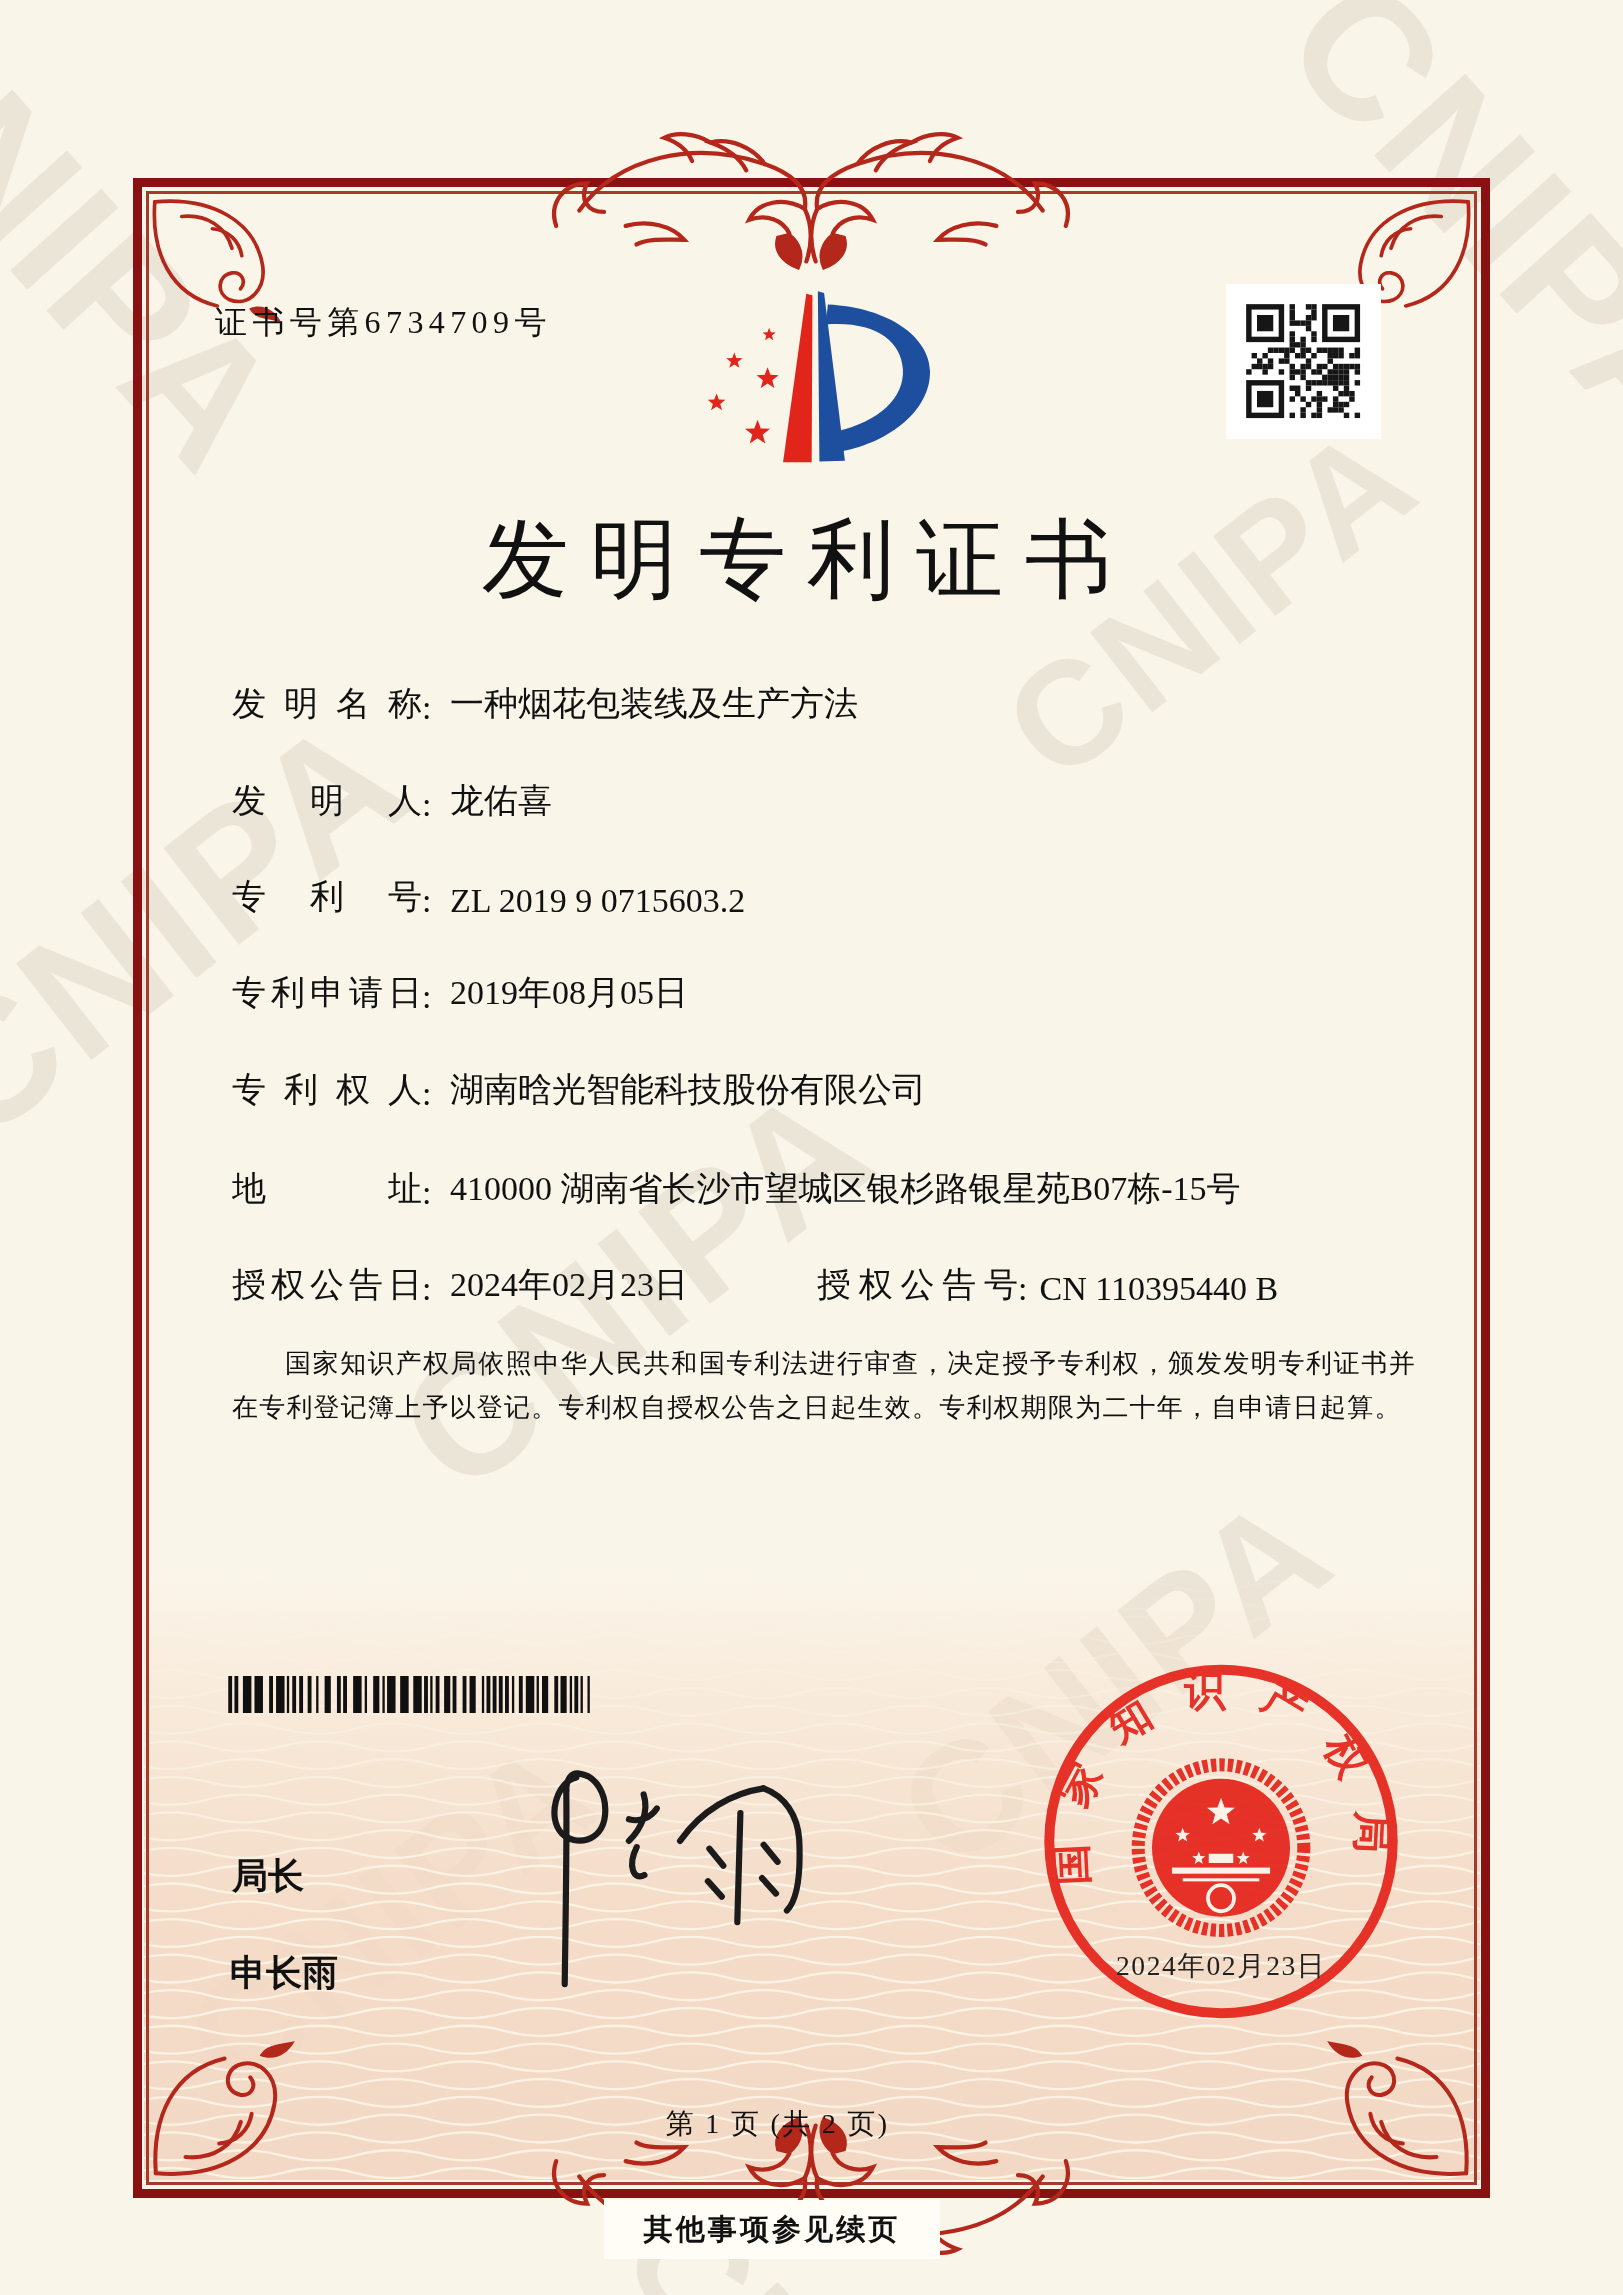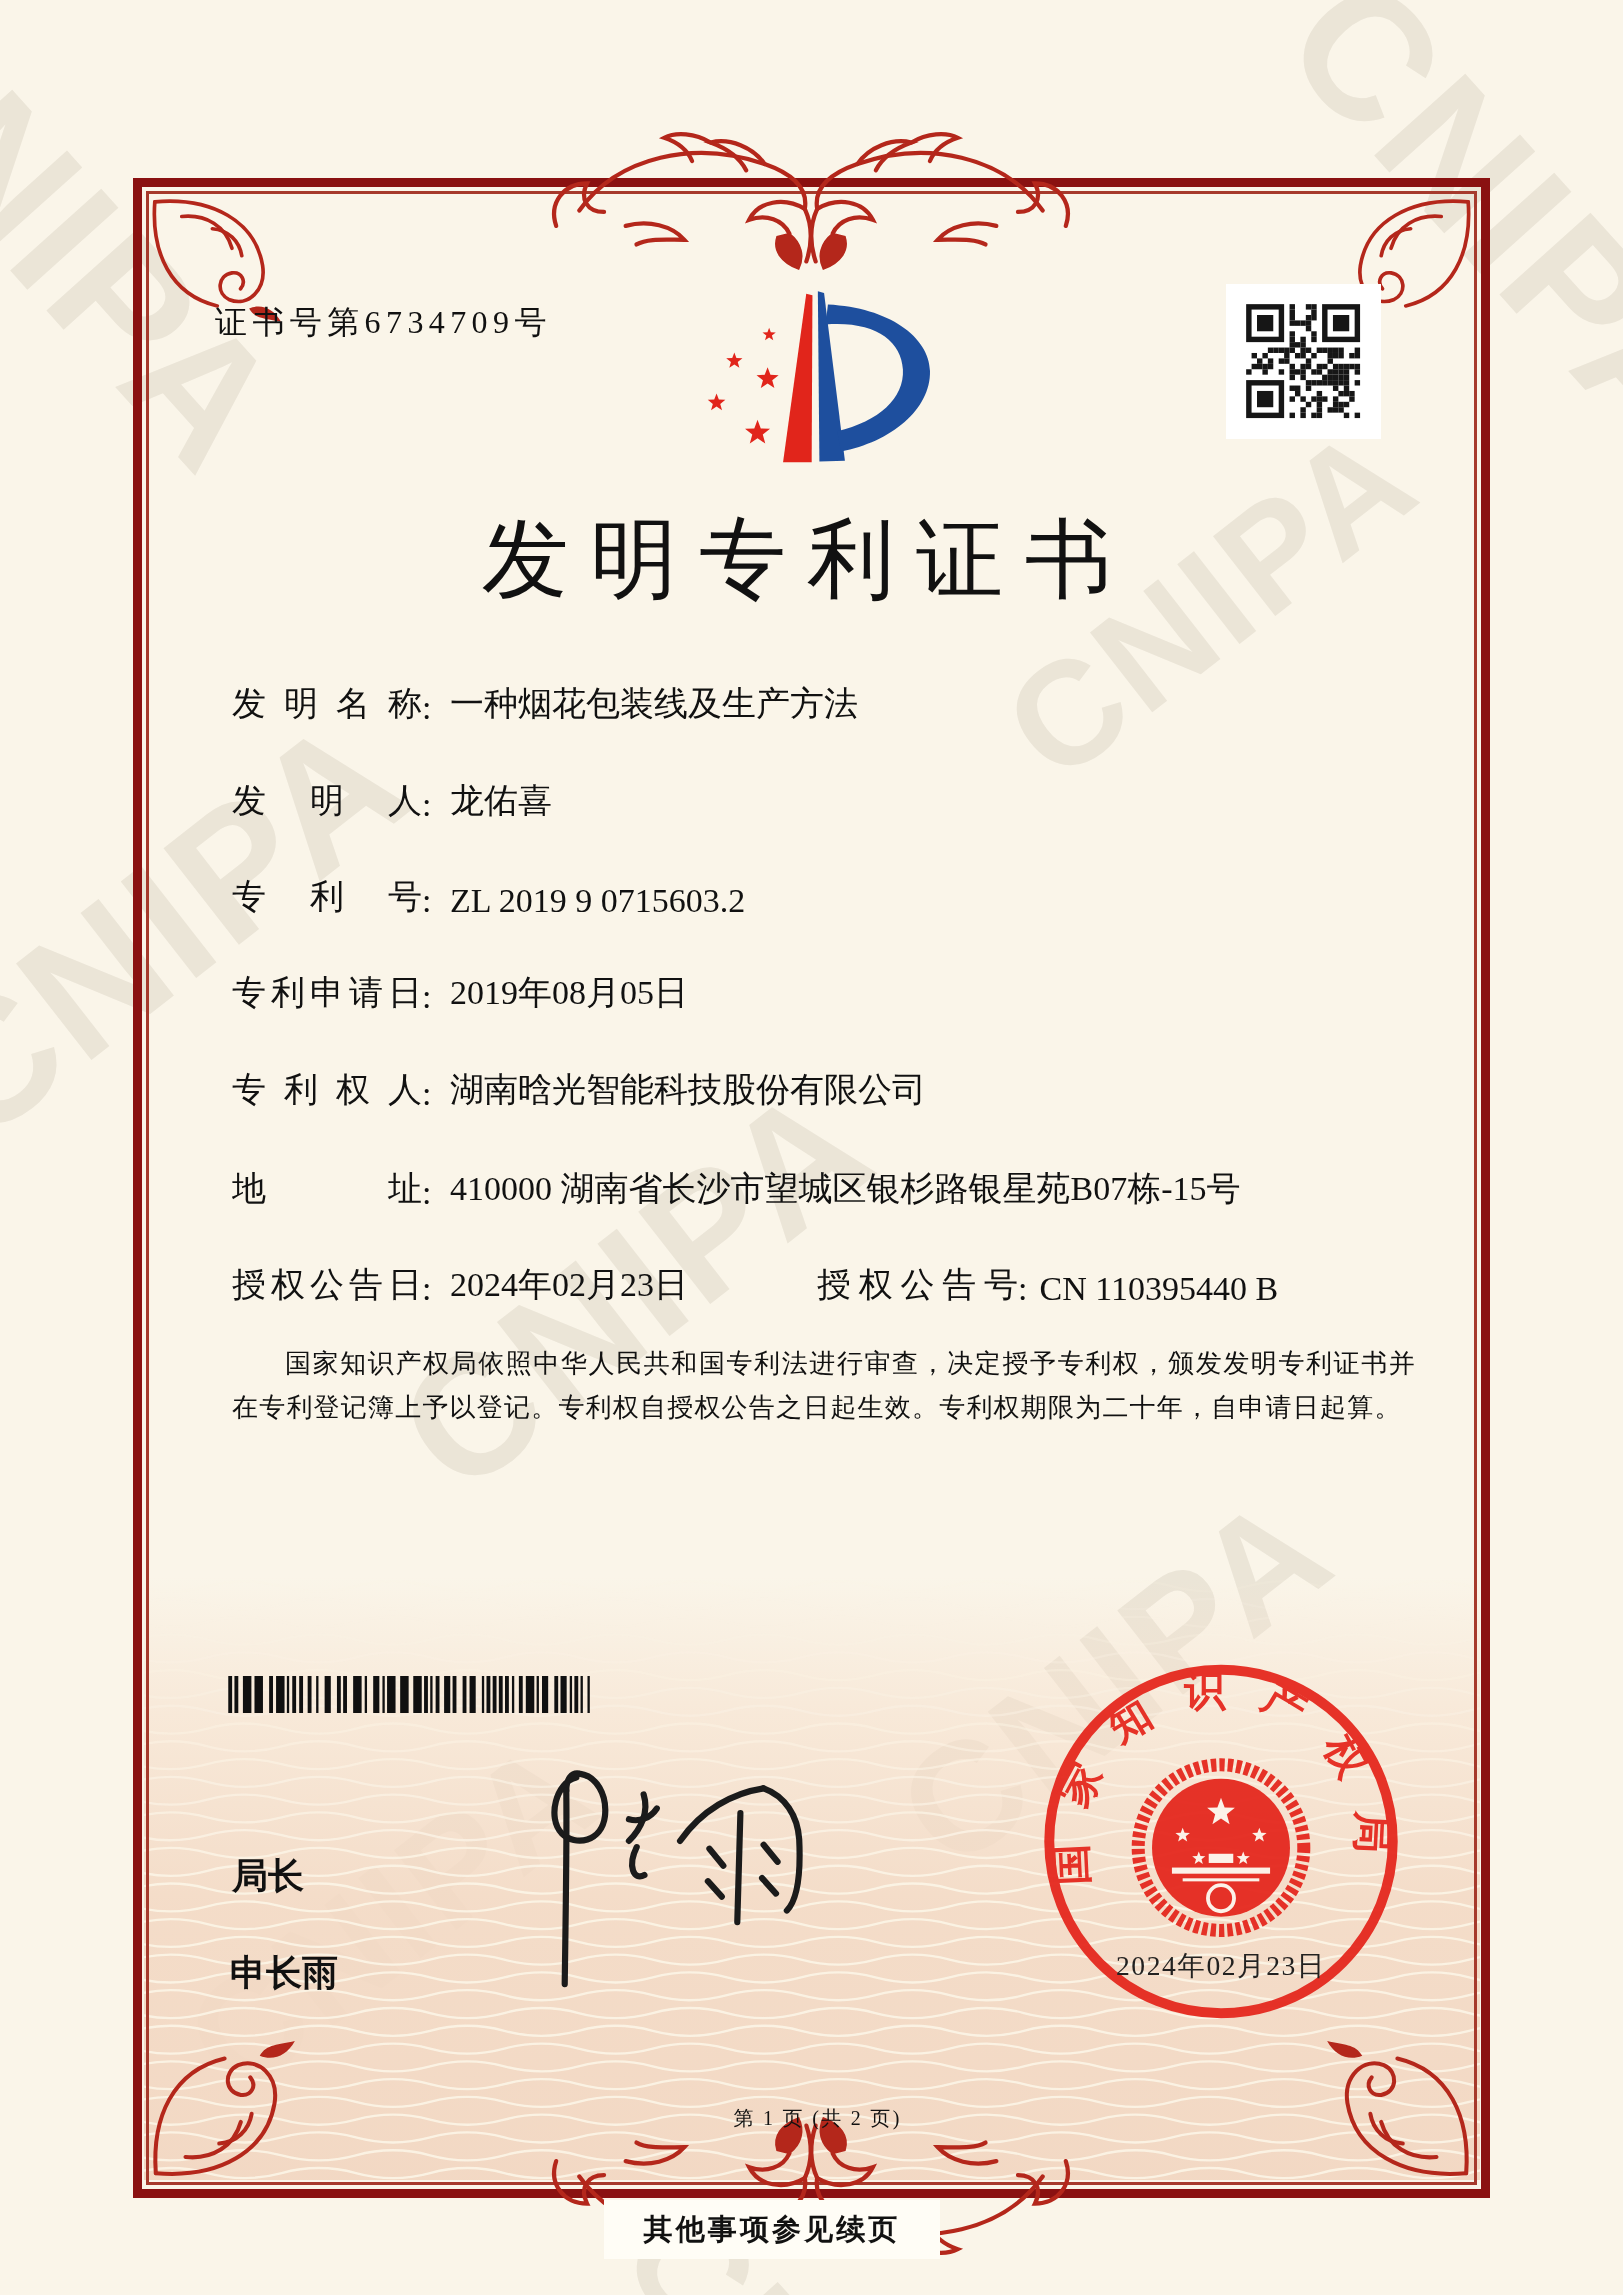--- a/index.html
+++ b/index.html
@@ -35,21 +35,21 @@
   .flabel{display:inline-block;width:190px;text-align:justify;text-align-last:justify;vertical-align:bottom;}
   .fcolon{display:inline-block;width:28px;vertical-align:bottom;}
   .frow2{position:absolute;left:817px;font-size:34px;white-space:nowrap;z-index:5;}
   .flabel2{display:inline-block;width:201px;text-align:justify;text-align-last:justify;vertical-align:bottom;}
   .fcolon2{display:inline-block;width:21.6px;vertical-align:bottom;}
   #paras{left:232px;top:1342px;width:1184px;z-index:5;}
   #paras p{margin:0;font-size:26px;line-height:44px;text-align:justify;text-indent:53px;letter-spacing:1.2px;}
   #paras p + p{margin-top:12.4px;}
   #sig-title{left:232px;top:1852px;font-family:Liberation Mono, monospace;font-weight:bold;font-size:36px;z-index:5;}
   #sig-name{left:230px;top:1949px;font-family:"Liberation Sans","DejaVu Sans",sans-serif;font-weight:bold;font-size:36px;z-index:5;}
-  #footer-page{left:0;width:1555px;top:2105px;text-align:center;font-size:20px;letter-spacing:2.3px;z-index:5;margin-left:40px;}
+  #footer-page{left:0;width:1555px;top:2105px;text-align:center;font-size:28px;letter-spacing:2.3px;z-index:5;}
   #note-box{
     left:604px;top:2200px;width:336px;height:59px;background:#fffdf6;z-index:7;
     text-align:center;line-height:59px;font-size:29px;letter-spacing:3.1px;font-weight:bold;
   }
   #qrbox{left:1226px;top:284px;width:155px;height:155px;background:#ffffff;z-index:5;}
   #sealwrap{left:1037px;top:1656px;z-index:6;}
   svg{display:block;}
 </style>
 </head>
 <body>

